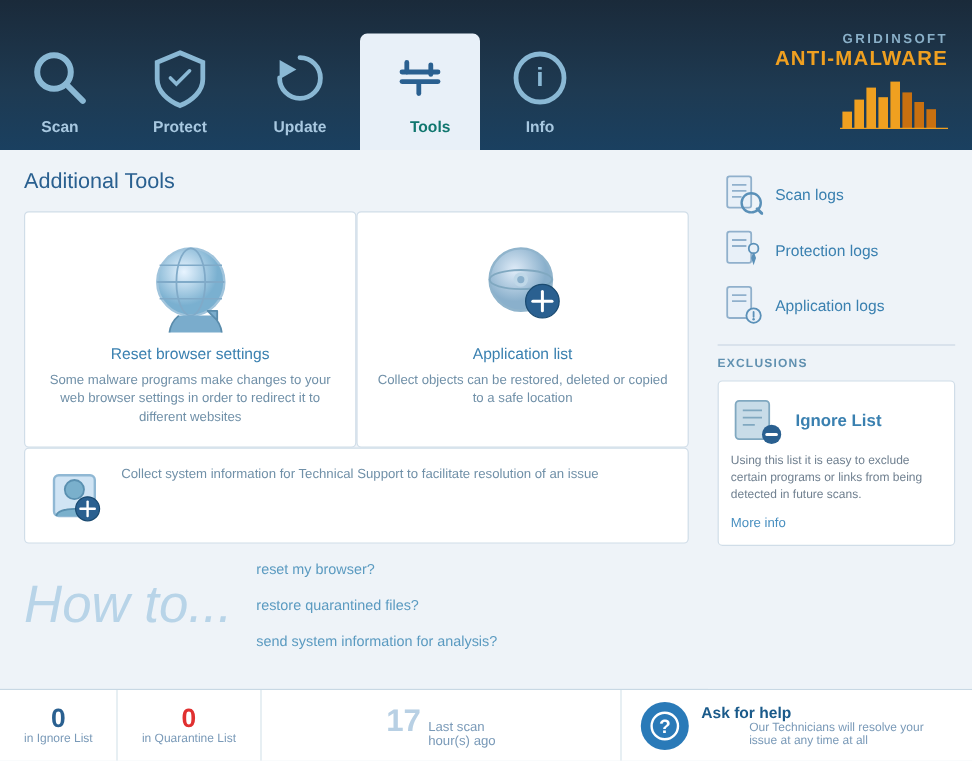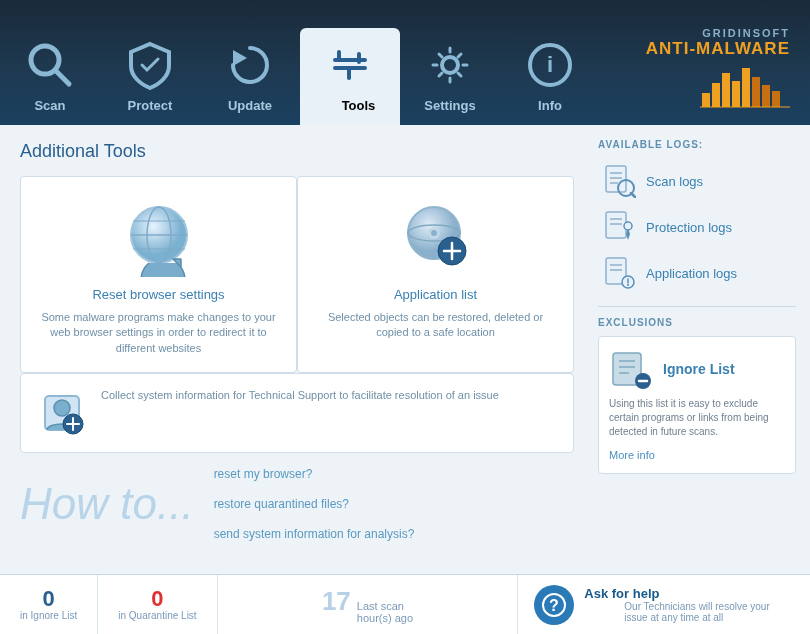--- a/index.html
+++ b/index.html
@@ -47,21 +47,21 @@
       height: 54px;
       margin-bottom: 6px;
       display: flex;
       align-items: center;
       justify-content: center;
     }
     .nav-item .nav-label {
       font-size: 13px;
       font-weight: 600;
     }
-    .nav-item.active .nav-label { color: #000000; margin-left: 17px; }
+    .nav-item.active .nav-label { color: #0f766e; margin-left: 17px; }
 
     
     .brand-area {
       width: 190px;
       height: 100%;
       display: flex;
       flex-direction: column;
       align-items: flex-end;
       justify-content: center;
       padding-right: 10px;
@@ -391,29 +391,20 @@
           <rect x="10" y="20" width="34" height="4" rx="2" fill="#2a6090"></rect>
           <rect x="10" y="28" width="34" height="4" rx="2" fill="#2a6090"></rect>
           <rect x="14" y="12" width="4" height="12" rx="2" fill="#2a6090"></rect>
           <rect x="24" y="30" width="4" height="12" rx="2" fill="#2a6090"></rect>
           <rect x="34" y="14" width="4" height="12" rx="2" fill="#2a6090"></rect>
         </svg>
       </div>
       <span class="nav-label">Tools</span>
     </div>
 
-    <div class="nav-item">
-      <div class="nav-icon">
-        <svg width="54" height="54" viewBox="0 0 54 54">
-          <circle cx="27" cy="27" r="8" fill="none" stroke="#8ab8d4" stroke-width="4"></circle>
-          <path d="M27 10 L27 14 M27 40 L27 44 M10 27 L14 27 M40 27 L44 27 M16 16 L19 19 M35 35 L38 38 M38 16 L35 19 M19 35 L16 38" stroke="#8ab8d4" stroke-width="3" stroke-linecap="round"></path>
-        </svg>
-      </div>
-      <span class="nav-label">Settings</span>
-    </div>
 
     <div class="nav-item">
       <div class="nav-icon">
         <svg width="54" height="54" viewBox="0 0 54 54">
           <circle cx="27" cy="27" r="20" fill="none" stroke="#8ab8d4" stroke-width="4"></circle>
           <text x="27" y="34" text-anchor="middle" font-size="22" fill="#8ab8d4" font-weight="bold">i</text>
         </svg>
       </div>
       <span class="nav-label">Info</span>
     </div>
@@ -476,21 +467,21 @@
             <circle cx="38" cy="36" r="26" fill="url(#discGrad)" stroke="#90b4cc" stroke-width="2"></circle>
             <circle cx="38" cy="36" r="6" fill="#c0d8e8"></circle>
             <circle cx="38" cy="36" r="3" fill="#8ab0cc"></circle>
             <ellipse cx="38" cy="36" rx="26" ry="8" fill="none" stroke="#80a8c0" stroke-width="1.5"></ellipse>
             <circle cx="56" cy="54" r="14" fill="#2a6090" stroke="#1a4a70" stroke-width="1"></circle>
             <line x1="56" y1="46" x2="56" y2="62" stroke="white" stroke-width="2.5" stroke-linecap="round"></line>
             <line x1="48" y1="54" x2="64" y2="54" stroke="white" stroke-width="2.5" stroke-linecap="round"></line>
           </svg>
         </div>
         <div class="tool-card-title">Application list</div>
-        <div class="tool-card-desc">Selected objects can be restored, deleted or copied to a safe location</div>
+        <div class="tool-card-desc">Collect objects can be restored, deleted or copied to a safe location</div>
       </div>
     </div>
 
     <div class="info-card">
       <div class="info-card-icon">
         <svg width="50" height="50" viewBox="0 0 50 50">
           <rect x="8" y="8" width="34" height="34" rx="4" fill="#d0e4f4" stroke="#90b8d4" stroke-width="2"></rect>
           <circle cx="25" cy="20" r="8" fill="#7ab0cc" stroke="#5a90b0" stroke-width="1.5"></circle>
           <path d="M10 42 C10 34 40 34 40 42" fill="#7ab0cc" stroke="#5a90b0" stroke-width="1.5"></path>
           <circle cx="36" cy="36" r="10" fill="#2a6090" stroke="#1a4a70" stroke-width="1"></circle>
@@ -507,21 +498,20 @@
       <div class="howto-title">How to...</div>
       <div class="howto-links">
         <a class="howto-link">reset my browser?</a>
         <a class="howto-link">restore quarantined files?</a>
         <a class="howto-link">send system information for analysis?</a>
       </div>
     </div>
   </div>
 
   <div class="right-panel">
-    <div class="right-section-label">AVAILABLE LOGS:</div>
 
     <div class="log-item">
       <div class="log-item-icon">
         <svg width="34" height="34" viewBox="0 0 34 34">
           <rect x="4" y="2" width="20" height="26" rx="2" fill="#e8f0f8" stroke="#90b0cc" stroke-width="1.5"></rect>
           <line x1="8" y1="9" x2="20" y2="9" stroke="#90b0cc" stroke-width="1.5"></line>
           <line x1="8" y1="14" x2="20" y2="14" stroke="#90b0cc" stroke-width="1.5"></line>
           <line x1="8" y1="19" x2="16" y2="19" stroke="#90b0cc" stroke-width="1.5"></line>
           <circle cx="24" cy="24" r="8" fill="none" stroke="#5a90b8" stroke-width="2"></circle>
           <line x1="29" y1="29" x2="33" y2="33" stroke="#5a90b8" stroke-width="2.5" stroke-linecap="round"></line>

